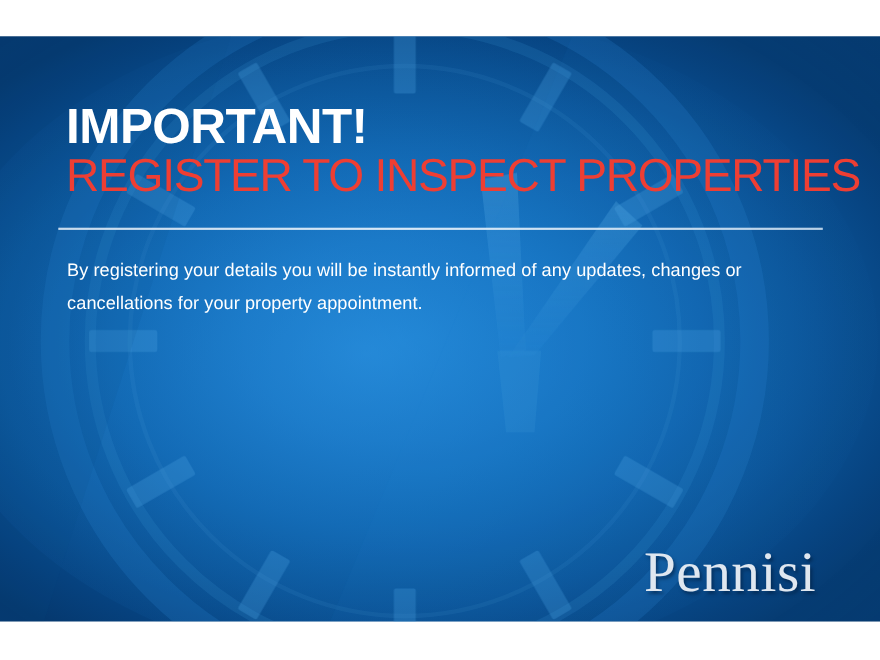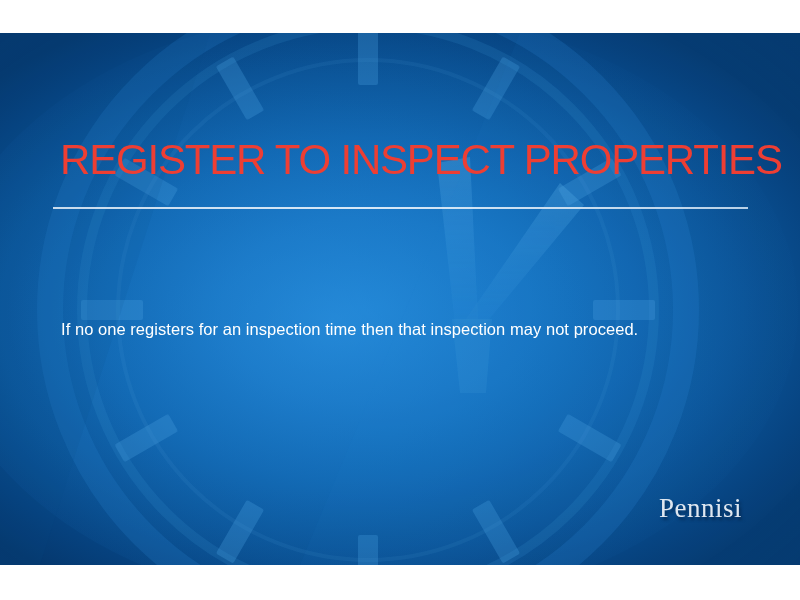--- a/index.html
+++ b/index.html
@@ -129,21 +129,21 @@
     line-height: 1;
     white-space: nowrap;
   }
 
   .logo {
     position: absolute;
     right: 58px;
     top: 462px;
     color: #dfe7f0;
     font-family: "Liberation Serif", serif;
-    font-size: 27px;
+    font-size: 52px;
     font-weight: normal;
     letter-spacing: 0.5px;
     line-height: 1;
     text-shadow: 2px 3px 3px rgba(2,30,62,0.55);
     white-space: nowrap;
   }
 </style>
 </head>
 <body>
 
@@ -220,27 +220,28 @@
         <polygon points="462,292 560,150 584,172 486,290" fill="url(#handGrad)"></polygon>
         <polygon points="452,286 492,286 486,360 460,360" fill="#3f9adb" opacity="0.38"></polygon>
       </g>
 
       <polygon points="520,0 800,0 800,532 300,532" fill="#2f8ed6" opacity="0.05"></polygon>
       <polygon points="0,0 210,0 40,532 0,532" fill="#0a4c8e" opacity="0.10"></polygon>
     </svg>
 
     <div id="content">
 
+      <div class="hl-important">IMPORTANT!</div>
 
       <div class="hl-register">REGISTER TO INSPECT PROPERTIES</div>
 
       <div class="divider"></div>
 
-
-      <div class="para para-2">If no one registers for an inspection time then that inspection may not proceed.</div>
+      <div class="para para-1">By registering your details you will be instantly informed of any updates, changes or cancellations for your property appointment.</div>
+
 
 
 
       <div class="logo">Pennisi</div>
 
     </div>
   </div>
 </div>
 
 </body></html>

